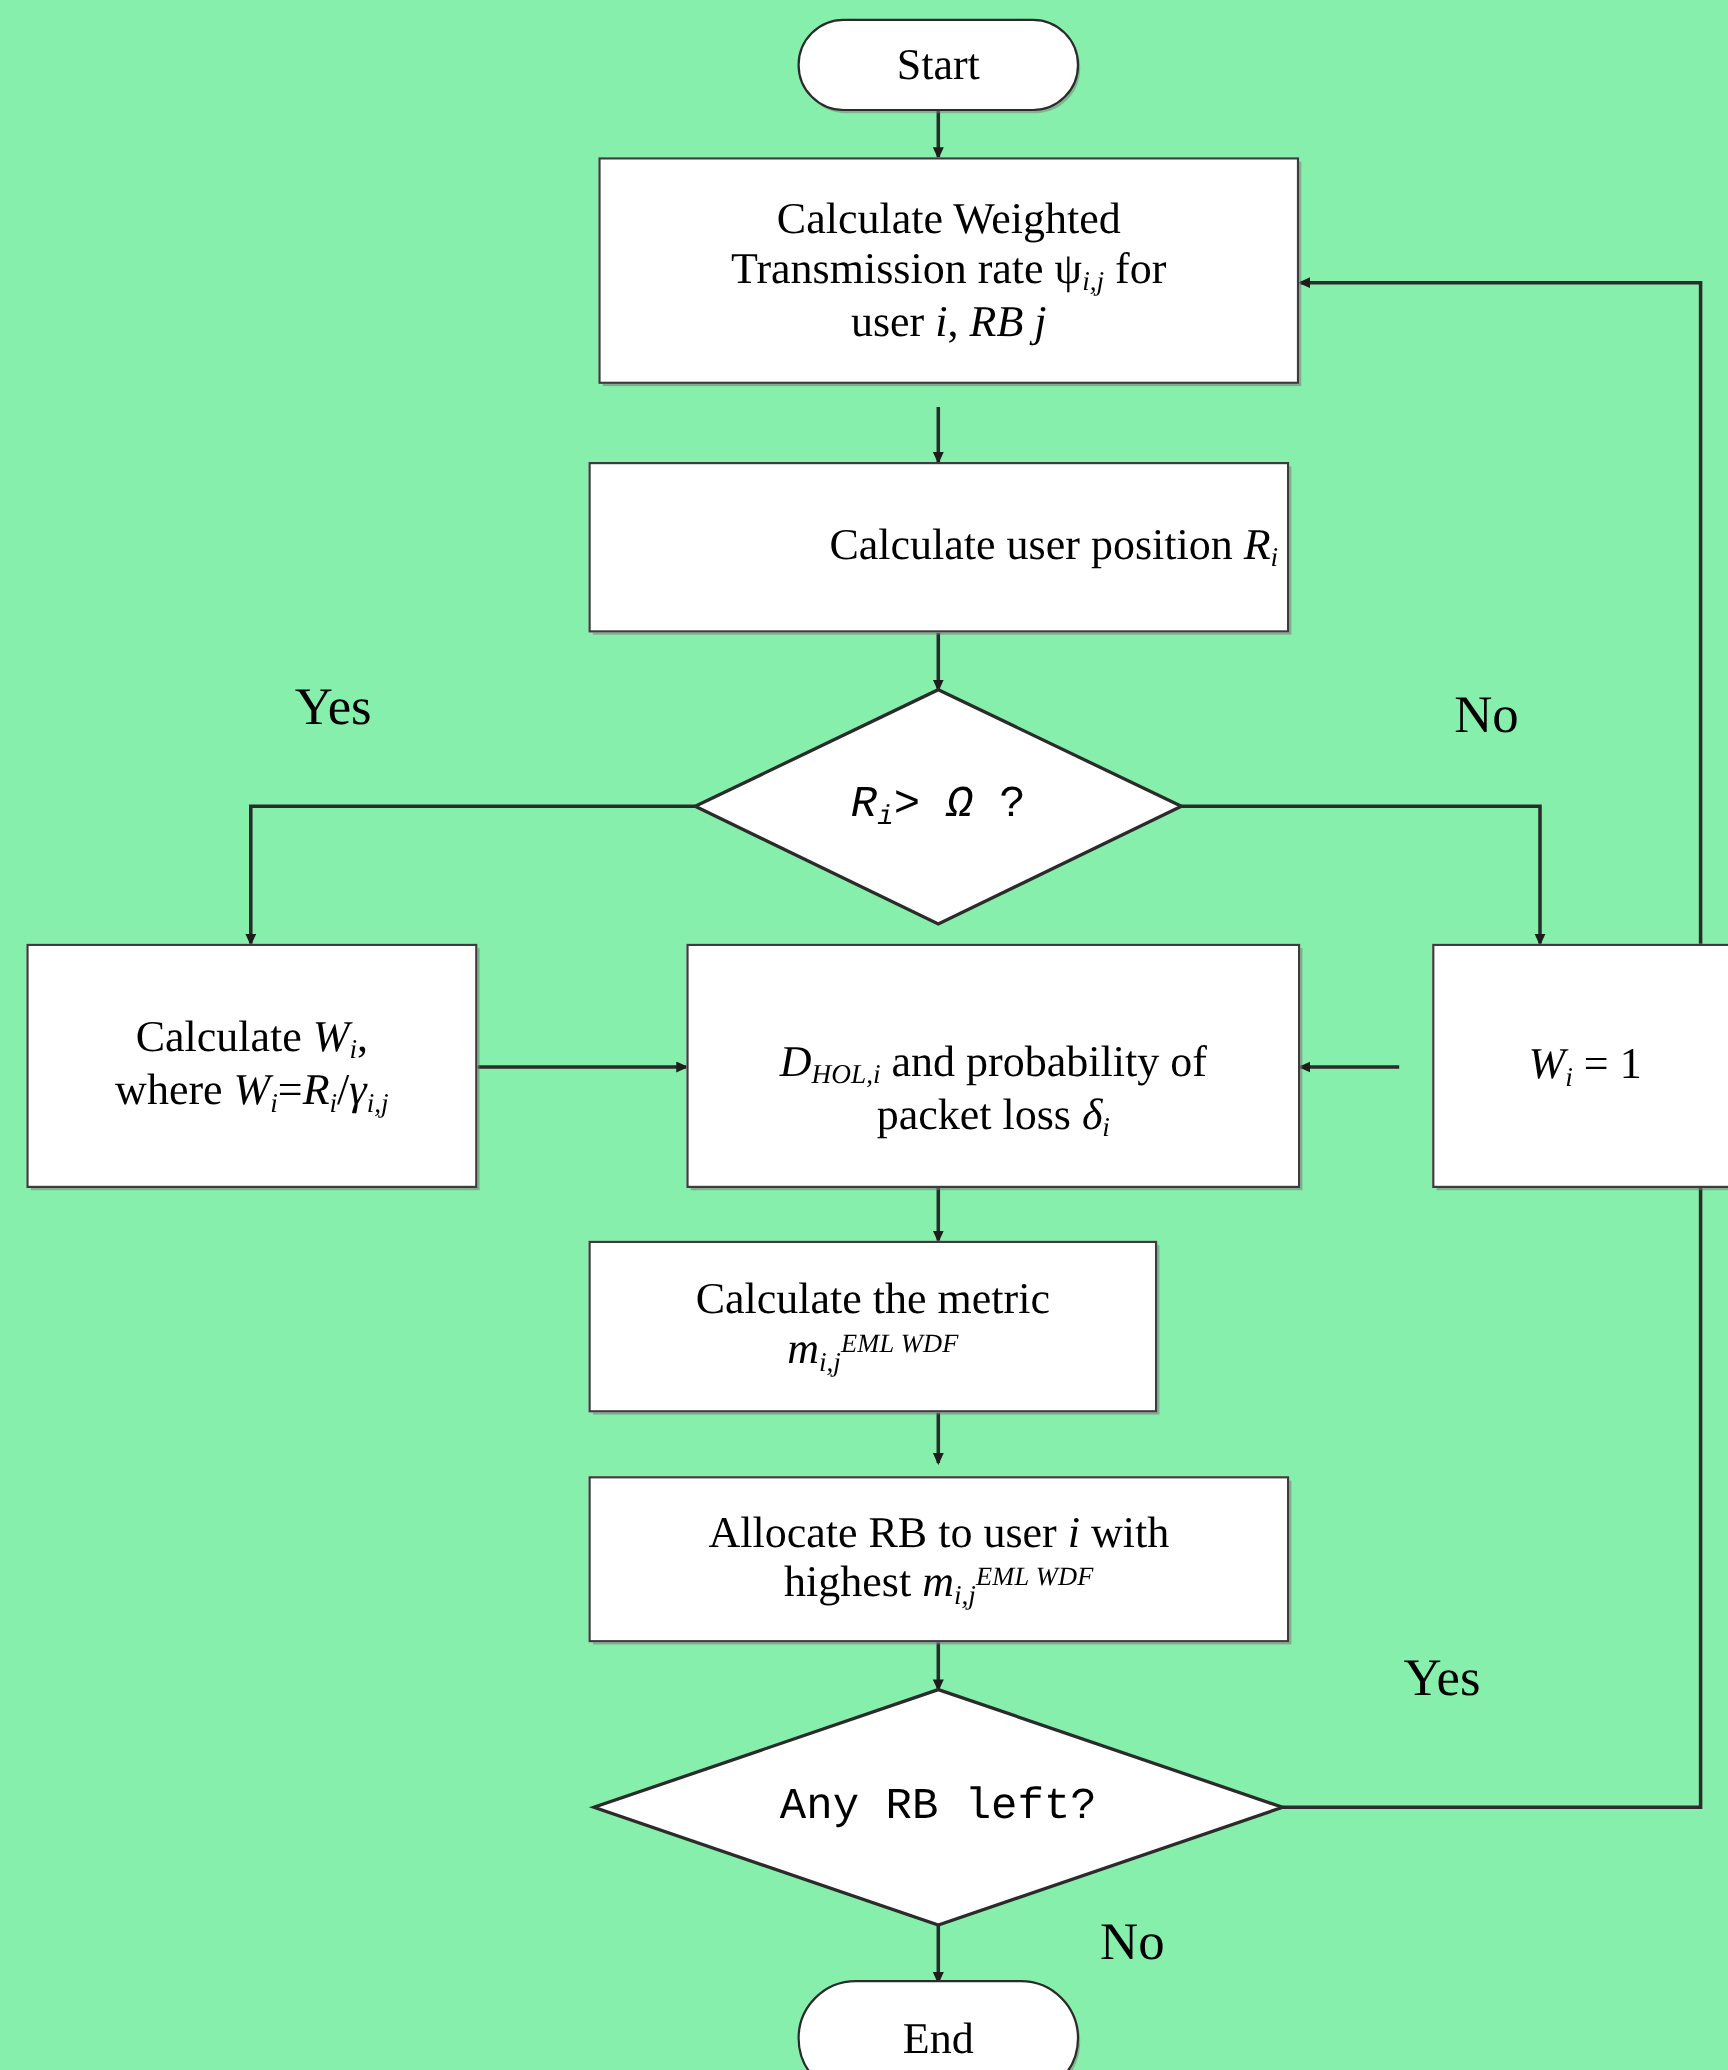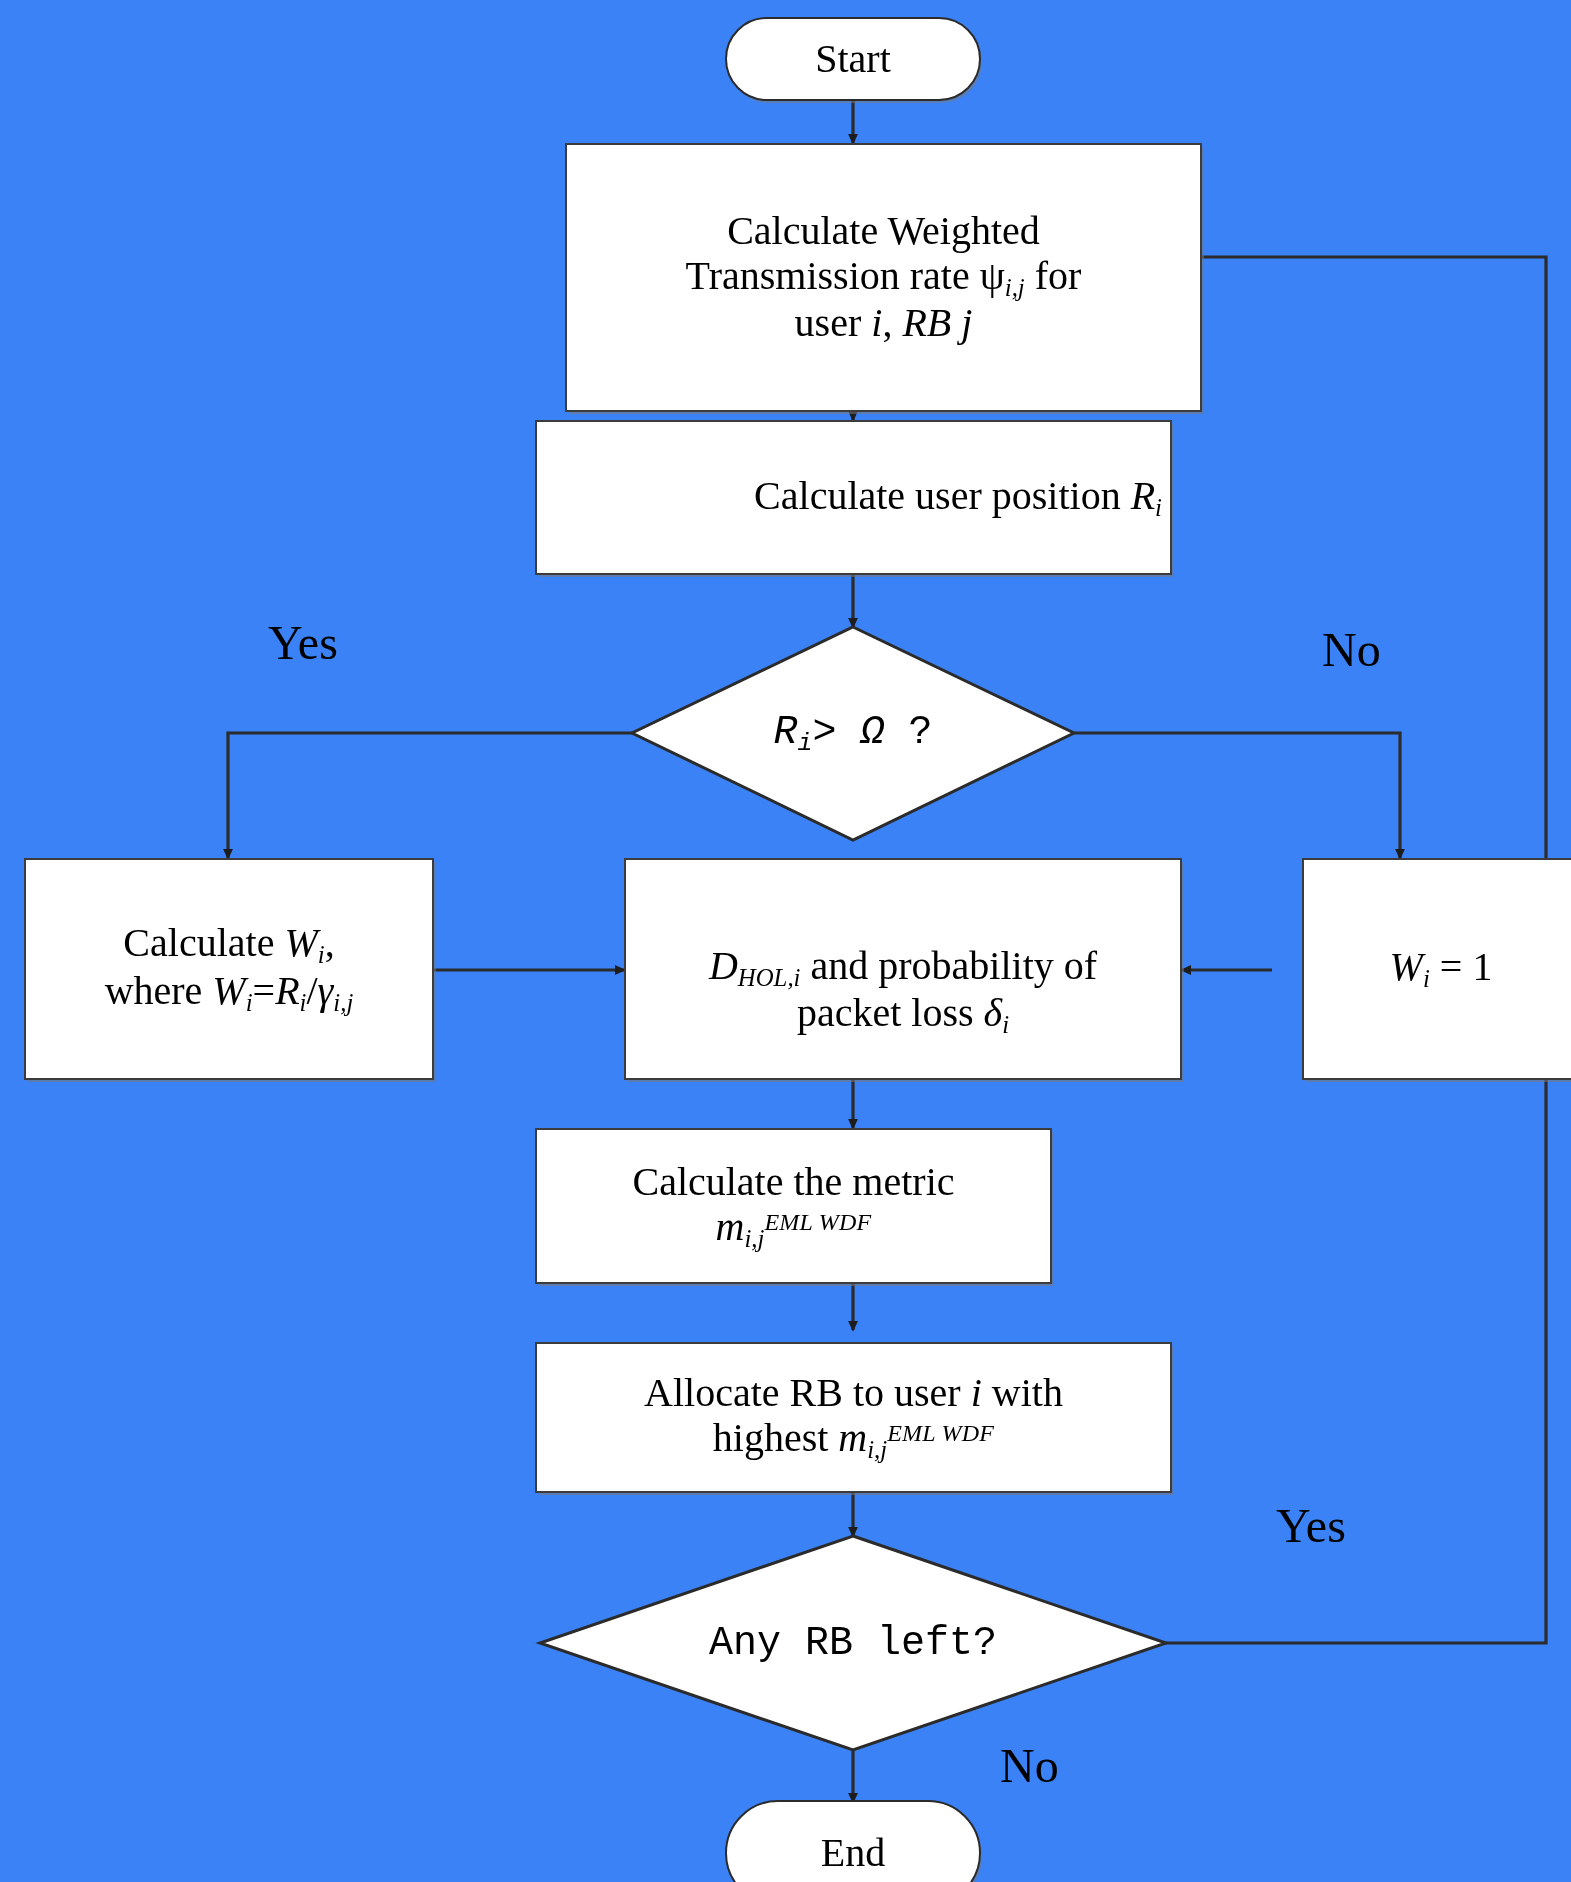--- a/index.html
+++ b/index.html
@@ -4,21 +4,21 @@
 <style>
   html, body {
     margin: 0;
     padding: 0;
     background: #ffffff;
   }
   #canvas {
     position: relative;
     width: 1571px;
     height: 1882px;
-    background: #3b82f6;
+    background: #86efac;
     font-family: "Liberation Serif", "DejaVu Serif", serif;
     overflow: hidden;
   }
   svg.edges {
     position: absolute;
     left: 0; top: 0;
     width: 1571px;
     height: 1882px;
     pointer-events: none;
   }
@@ -113,21 +113,21 @@
     <g fill="#ffffff" stroke="#2b2b2b" stroke-width="3">
       <polygon points="853,627 1074,733 853,840 632,733"></polygon>
       <polygon points="853,1536 1166,1643 853,1750 540,1643"></polygon>
     </g>
   </svg>
 
   <div class="node term" style="left:725px; top:17px; width:256px; height:84px;">
     <span class="node-text t-start">Start</span>
   </div>
 
-  <div class="node proc" style="left:565px; top:143px; width:637px; height:269px;">
+  <div class="node proc" style="left:544px; top:143px; width:637px; height:206px;">
     <div class="node-text t-proc">
       <span>Calculate Weighted</span><br>
       <span>Transmission rate </span><span>ψ</span><span class="sub">i,j</span><span> for</span><br>
       <span>user </span><i class="v">i</i><span>, </span><i class="v">RB j</i>
     </div>
   </div>
 
   <div class="node proc" style="left:535px; top:420px; width:637px; height:155px;justify-content:flex-end;">
     <div class="node-text t-proc">
       <span>Calculate user position </span><i class="v">R</i><span class="sub">i</span>

